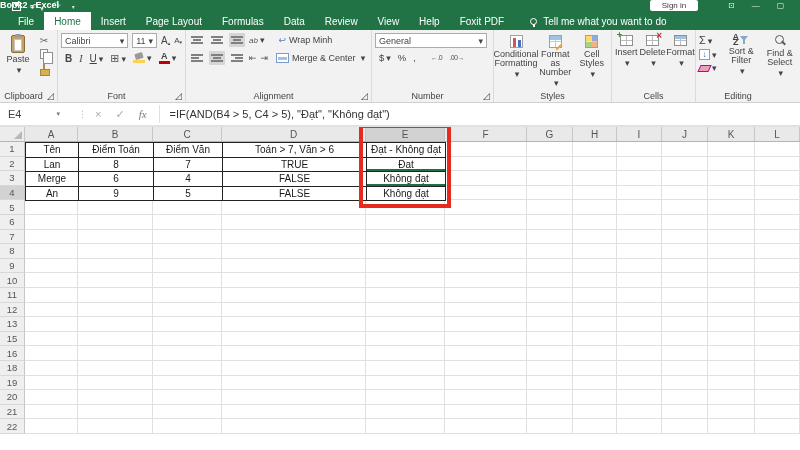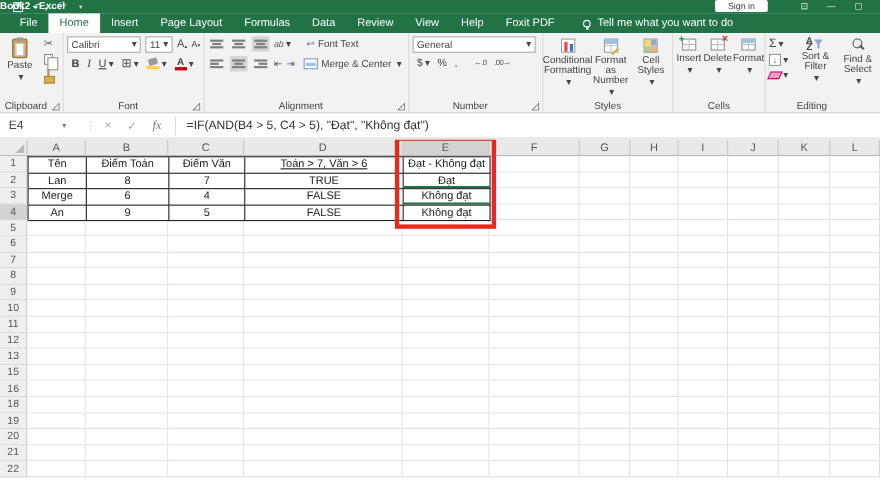--- a/index.html
+++ b/index.html
@@ -270,21 +270,21 @@
         <span class="albtn pressed">
             <span class="ic-al c">
               <span></span>
               <span></span>
               <span></span>
             </span>
           </span>
         <span><span class="ic-orient">ab</span><span class="dd">▾</span></span>
         <span style="display:flex;align-items:center;gap:3px;margin-left:10px;">
           <span class="ic-wrap">↩</span>
-          <span class="lbl">Font Text</span>
+          <span class="lbl">Wrap Minh</span>
         </span>
       </div>
       <div class="rrow">
         <span class="albtn">
             <span class="ic-al l">
               <span></span>
               <span></span>
               <span></span>
             </span>
           </span>
@@ -731,21 +731,21 @@
           <div class="gcell" style="width: 46px;"></div>
           <div class="gcell" style="width: 47px;"></div>
           <div class="gcell" style="width: 45px;"></div>
         </div>
       </div>
     <div class="dtable">
         <div class="trow">
           <div class="tcell" style="width: 53px;">Tên</div>
           <div class="tcell" style="width: 75px;">Điểm Toán</div>
           <div class="tcell" style="width: 69px;">Điểm Văn</div>
-          <div class="tcell" style="width: 144px; text-decoration: underline;">Toán &gt; 7, Văn &gt; 6</div>
+          <div class="tcell" style="width: 144px;">Toán &gt; 7, Văn &gt; 6</div>
           <div class="tcell" style="width: 79px;">Đạt - Không đạt</div>
         </div>
         <div class="trow">
           <div class="tcell" style="width: 53px;">Lan</div>
           <div class="tcell" style="width: 75px;">8</div>
           <div class="tcell" style="width: 69px;">7</div>
           <div class="tcell" style="width: 144px;">TRUE</div>
           <div class="tcell greenb" style="width: 79px;">Đạt</div>
         </div>
         <div class="trow">

